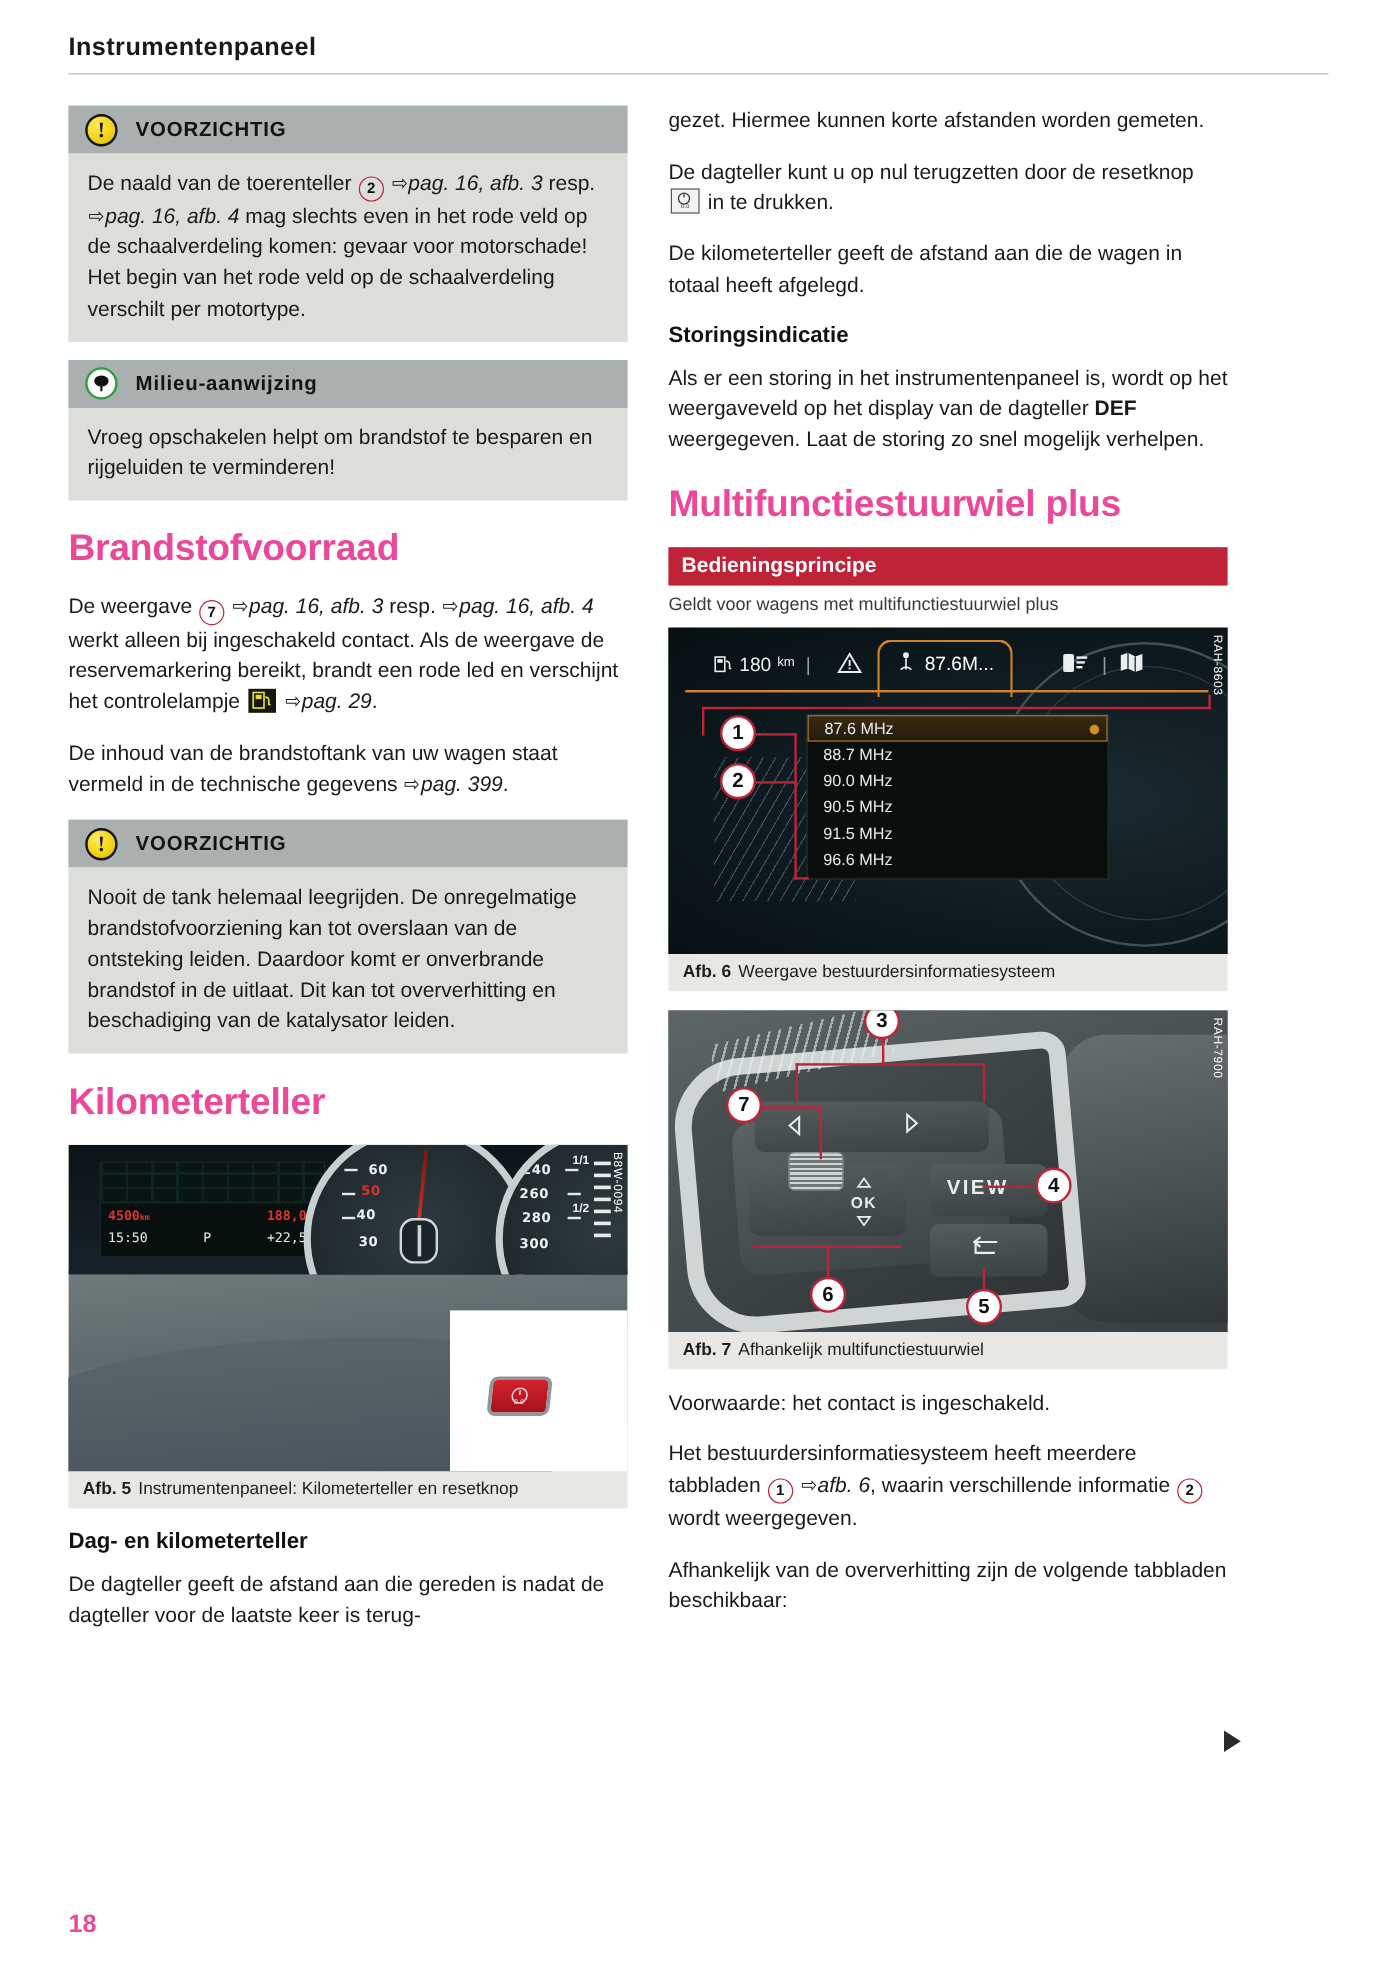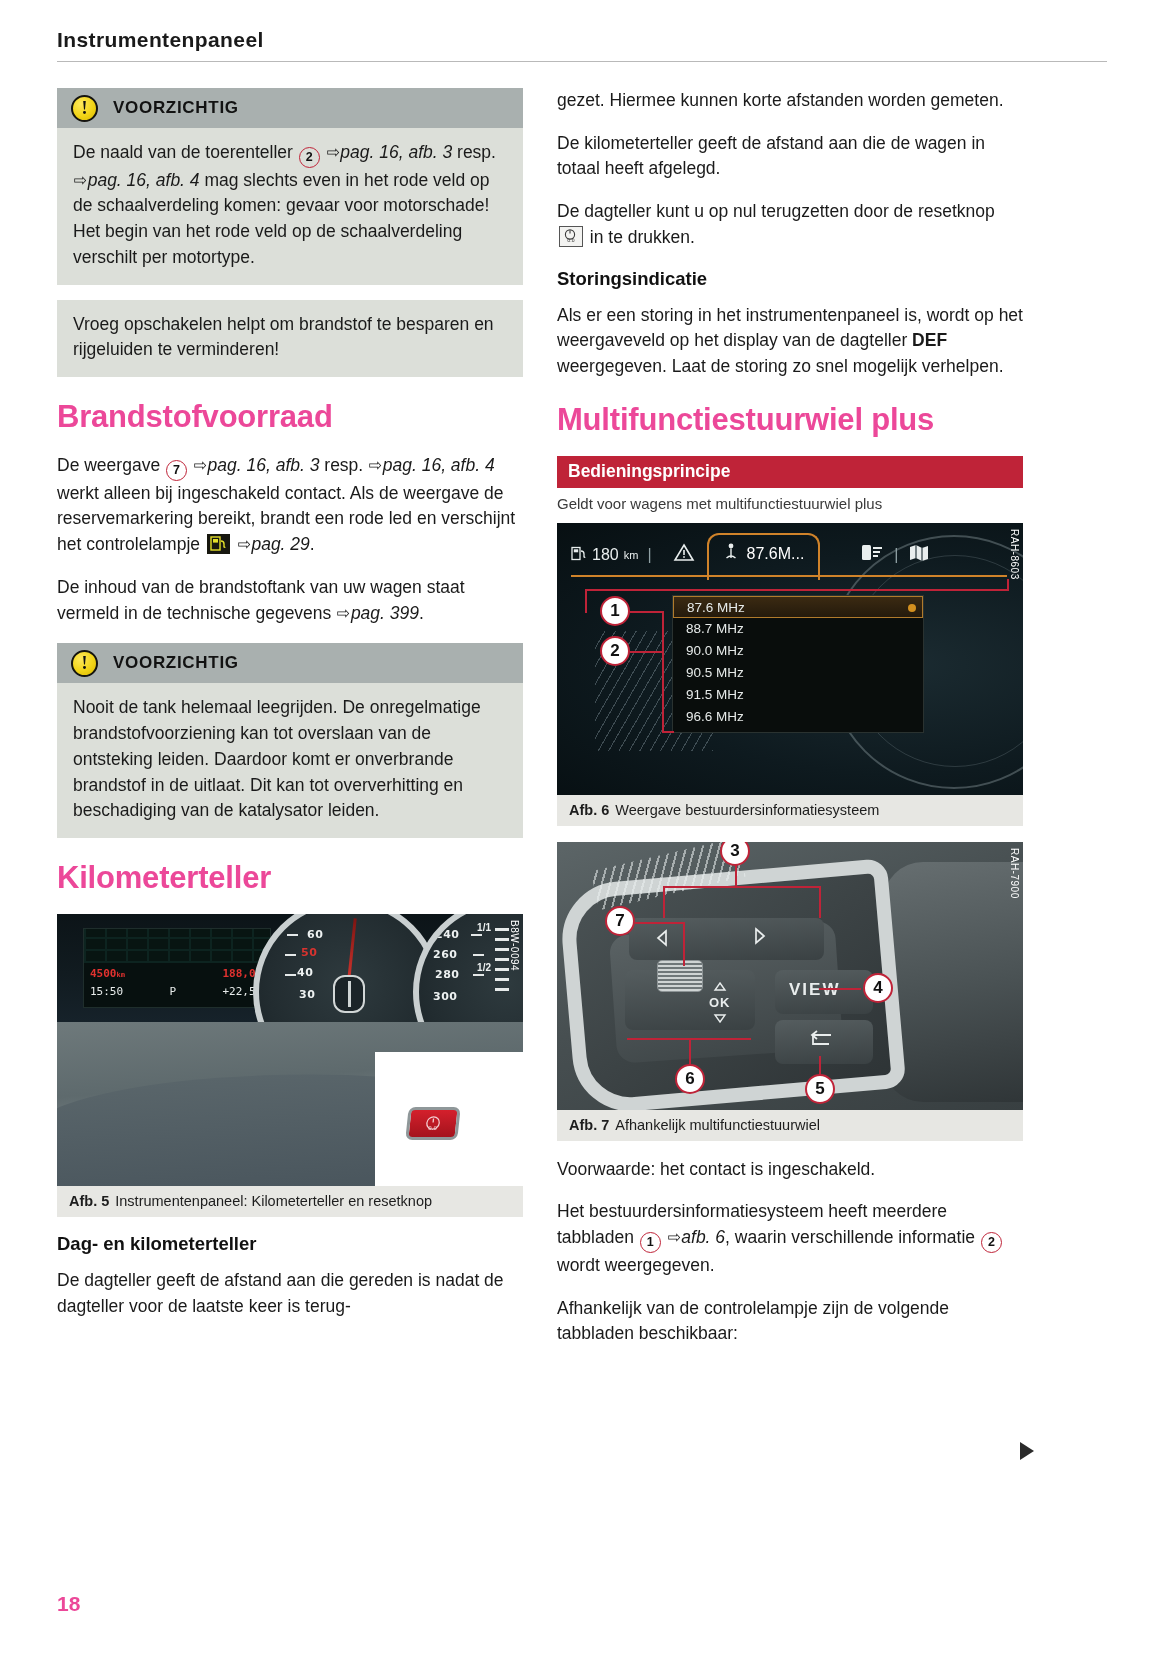--- a/index.html
+++ b/index.html
@@ -209,21 +209,21 @@
     border:1px solid rgba(190,205,210,.18);border-radius:50%;
   }
   .dis-hatch{
     position:absolute;left:38px;top:108px;width:118px;height:120px;
     background:repeating-linear-gradient(-60deg, rgba(180,200,210,.30) 0 1px, transparent 1px 9px);
   }
   .topbar{
     position:absolute;left:14px;top:12px;width:436px;height:40px;
     display:flex;align-items:center;color:#e9eeee;font-size:16px;
   }
-  .topbar .itm{display:flex;align-items:center;gap:5px;}
+  .topbar .itm{display:flex;align-items:flex-start;gap:5px;margin-left:24px;}
   .tb-sep{color:#8fa0a4;margin:0 9px;}
   .tb-km{font-size:11px;}
   .tab-active{
     position:relative;display:flex;align-items:center;gap:8px;
     padding:3px 16px 5px 16px;color:#fff;
   }
   .tab-shape{
     position:absolute;left:0;right:0;top:-6px;bottom:-10px;
     border:2px solid #d0832a;border-bottom:none;border-radius:12px 12px 0 0;
   }
@@ -319,20 +319,29 @@
             <span>!</span>
           </div>
         <div class="label">VOORZICHTIG</div>
       </div>
       <div class="notice-body">
         <p><span>De naald van de toerenteller </span><span class="num-circ">2</span> <span class="arr">⇨</span><i class="it">pag. 16, afb. 3</i><span> resp. </span><span class="arr">⇨</span><i class="it">pag. 16, afb. 4</i><span> mag slechts even in het rode veld op de schaalverdeling komen: gevaar voor motorschade! Het begin van het rode veld op de schaalverdeling verschilt per motortype.</span></p>
       </div>
     </div>
 
     <div class="notice">
+      <div class="notice-head">
+        <div class="ic-env">
+          <svg width="17" height="17" viewBox="0 0 17 17">
+              <ellipse cx="8.5" cy="6.5" rx="6" ry="4.6" fill="#111"></ellipse>
+              <rect x="7.6" y="9" width="1.8" height="6" fill="#111"></rect>
+            </svg>
+        </div>
+        <div class="label">Milieu-aanwijzing</div>
+      </div>
       <div class="notice-body">
         <p>Vroeg opschakelen helpt om brandstof te besparen en rijgeluiden te verminderen!</p>
       </div>
     </div>
 
     <h1 class="h1">Brandstofvoorraad</h1>
 
     <p class="body-text"><span>De weergave </span><span class="num-circ">7</span> <span class="arr">⇨</span><i class="it">pag. 16, afb. 3</i><span> resp. </span><span class="arr">⇨</span><i class="it">pag. 16, afb. 4</i><span> werkt alleen bij ingeschakeld contact. Als de weergave de reservemarkering bereikt, brandt een rode led en verschijnt het controlelampje </span><span class="ic-fuel-inline"><svg width="17" height="16" viewBox="0 0 17 16">
             <rect x="1" y="1" width="9" height="13" fill="none" stroke="#e4e02a" stroke-width="1.4"></rect>
             <rect x="3" y="3" width="5" height="3.6" fill="#e4e02a"></rect>
@@ -426,27 +435,27 @@
     </div>
 
     <h2 class="h2">Dag- en kilometerteller</h2>
     <p class="body-text">De dagteller geeft de afstand aan die gereden is nadat de dagteller voor de laatste keer is terug-</p>
   </div>
 
   <div class="col col-right">
 
     <p class="body-text">gezet. Hiermee kunnen korte afstanden worden gemeten.</p>
 
-    <p class="body-text">De kilometerteller geeft de afstand aan die de wagen in totaal heeft afgelegd.</p>
-
     <p class="body-text"><span>De dagteller kunt u op nul terugzetten door de resetknop </span><span class="ic-reset-inline"><svg width="17" height="16" viewBox="0 0 17 16">
             <circle cx="8" cy="6.5" r="4.6" fill="none" stroke="#3a3a3a" stroke-width="1.1"></circle>
             <path d="M8 2.5 v3" stroke="#3a3a3a" stroke-width="1.1"></path>
             <text x="9" y="14" font-size="4.6" fill="#3a3a3a" text-anchor="middle" font-family="DejaVu Sans">0.0</text>
           </svg></span><span> in te drukken.</span></p>
+
+    <p class="body-text">De kilometerteller geeft de afstand aan die de wagen in totaal heeft afgelegd.</p>
 
     <h2 class="h2">Storingsindicatie</h2>
 
     <p class="body-text"><span>Als er een storing in het instrumentenpaneel is, wordt op het weergaveveld op het display van de dagteller </span><b class="bd">DEF</b><span> weergegeven. Laat de storing zo snel mogelijk verhelpen.</span></p>
 
     <h1 class="h1">Multifunctiestuurwiel plus</h1>
 
     <div class="redbar">Bedieningsprincipe</div>
     <div class="sub-note">Geldt voor wagens met multifunctiestuurwiel plus</div>
 
@@ -595,18 +604,18 @@
       </div>
       <div class="fig-cap">
         <b>Afb. 7</b><span>Afhankelijk multifunctiestuurwiel</span>
       </div>
     </div>
 
     <p class="body-text">Voorwaarde: het contact is ingeschakeld.</p>
 
     <p class="body-text"><span>Het bestuurdersinformatiesysteem heeft meerdere tabbladen </span><span class="num-circ">1</span> <span class="arr">⇨</span><i class="it">afb. 6</i><span>, waarin verschillende informatie </span><span class="num-circ">2</span><span> wordt weergegeven.</span></p>
 
-    <p class="body-text">Afhankelijk van de controlelampje zijn de volgende tabbladen beschikbaar:</p>
+    <p class="body-text">Afhankelijk van de oververhitting zijn de volgende tabbladen beschikbaar:</p>
   </div>
 
   <div class="cont-arrow"></div>
   <div class="pageno">18</div>
 </div>
 
 </body></html>

